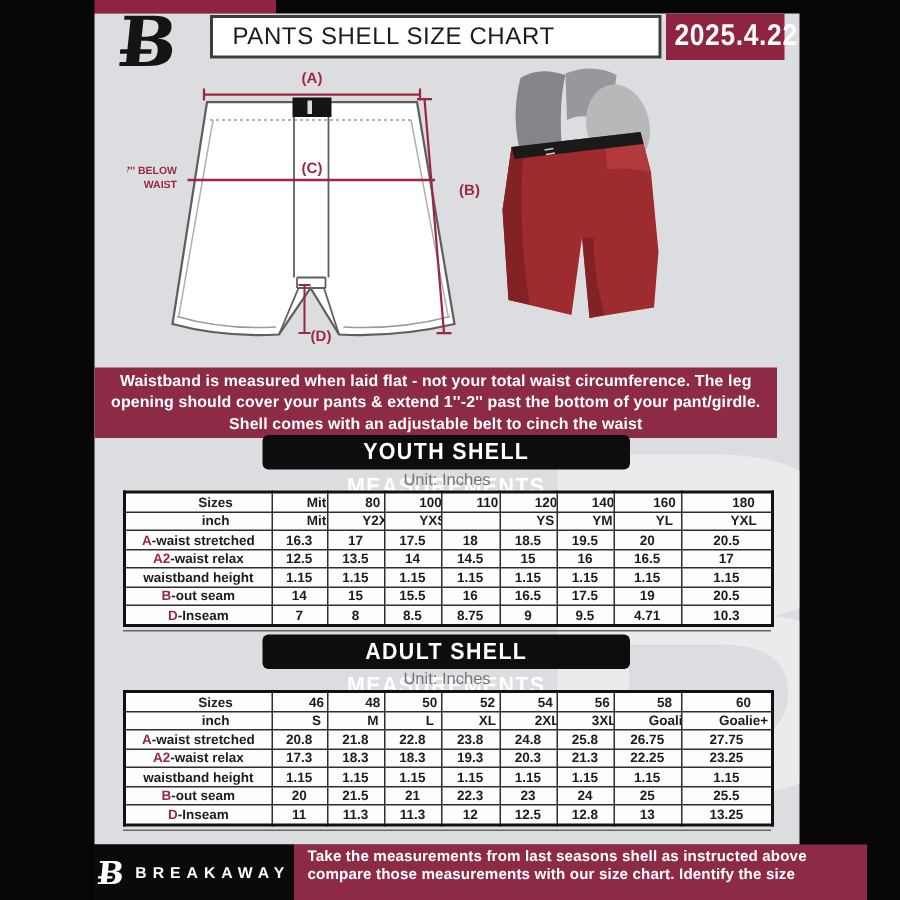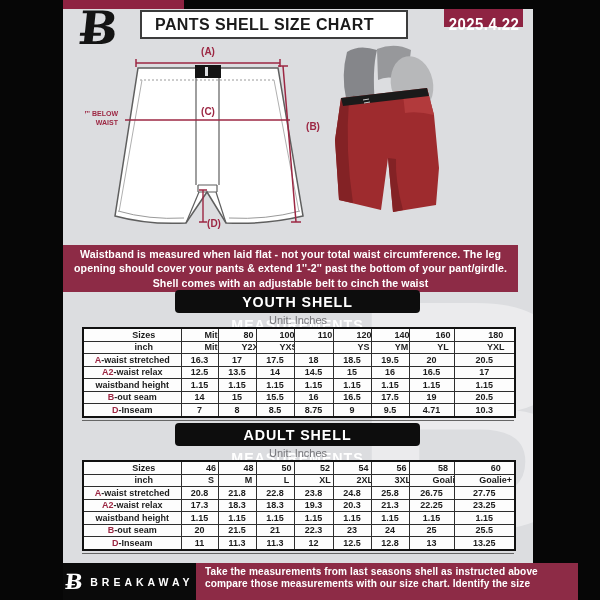--- a/index.html
+++ b/index.html
@@ -12,25 +12,25 @@
   .page{left:63px;top:9px;width:470px;height:554px;background:#dcdde0;overflow:hidden;}
   .top-strip{left:63px;top:0;width:121px;height:9px;background:#8e2342;}
   
   .watermark{right:-55px;top:258px;font-size:330px;font-weight:bold;
     color:rgba(255,255,255,0.42);line-height:0.9;pointer-events:none;z-index:1;
     font-family:"Liberation Sans",sans-serif;}
   .z2{z-index:2;}
   
   .logo-glyph{left:16px;top:-8px;font-family:"DejaVu Serif","Liberation Serif",serif;
     font-weight:bold;font-size:46px;color:#141414;transform:skewX(-6deg);}
-  .title-box{left:77px;top:1px;width:268px;height:29px;background:#ffffff;
+  .title-box{left:77px;top:1px;width:301px;height:29px;background:#ffffff;
     border:2px solid #3c3c3c;box-sizing:border-box;line-height:25px;
-    font-size:16px;font-weight:bold;color:#1b1b1b;padding-left:13px;letter-spacing:0.4px;}
-  .date-box{left:381px;top:0;width:79px;height:18px;background:#8e2342;
-    color:#fff;font-weight:bold;font-size:17px;text-align:center;line-height:31px;}
+    font-size:16px;font-weight:normal;color:#1b1b1b;padding-left:13px;letter-spacing:0.4px;}
+  .date-box{left:381px;top:0;width:79px;height:31px;background:#8e2342;
+    color:#fff;font-weight:bold;font-size:20px;text-align:center;line-height:31px;}
   .date-box span{display:inline-block;transform:scaleX(0.88);letter-spacing:0.5px;}
   
   .diagram{left:22px;top:33px;}
   .photo{left:270px;top:31px;}
   .shells-note{left:384px;top:62px;width:86px;color:#9c2743;font-weight:bold;
     font-size:7.5px;line-height:1.4;letter-spacing:0.2px;}
   
   .banner{left:0;top:236px;width:455px;height:47px;background:#8d2b46;color:#fff;
     font-weight:bold;font-size:10.6px;text-align:center;display:flex;
     flex-direction:column;justify-content:center;line-height:1.38;letter-spacing:0.1px;}

